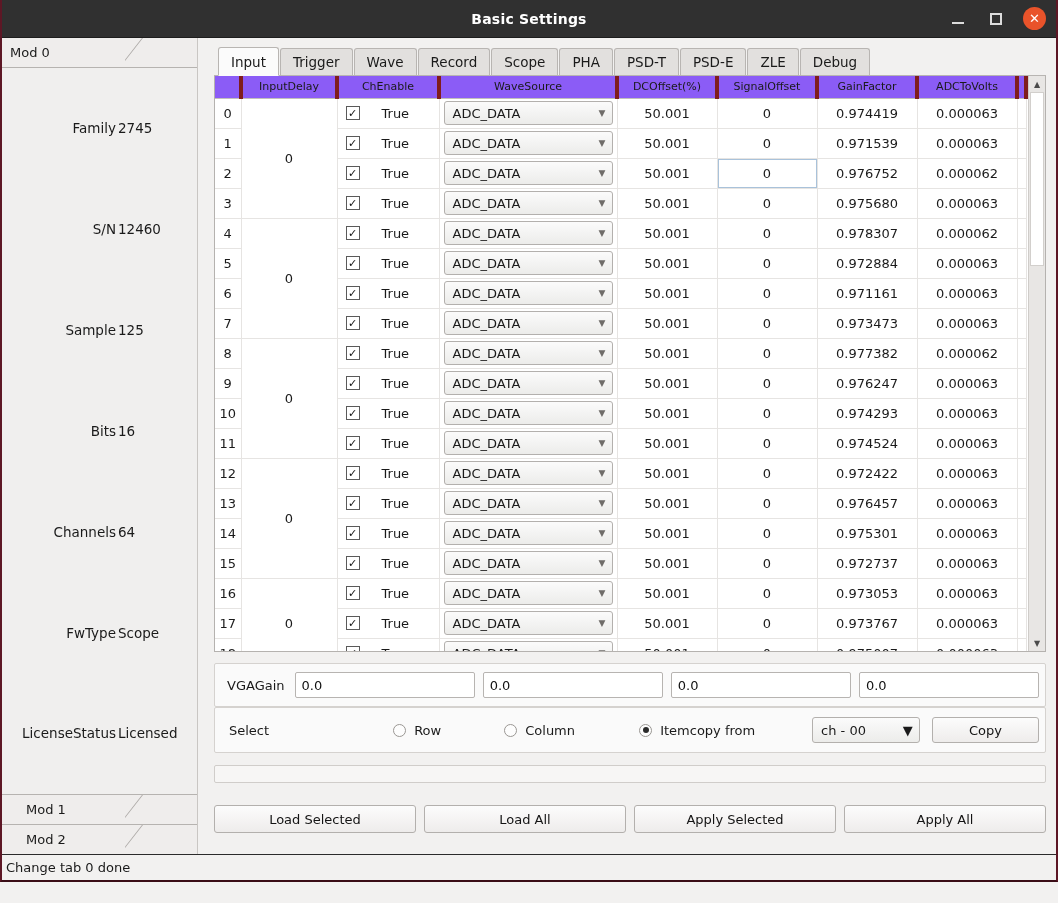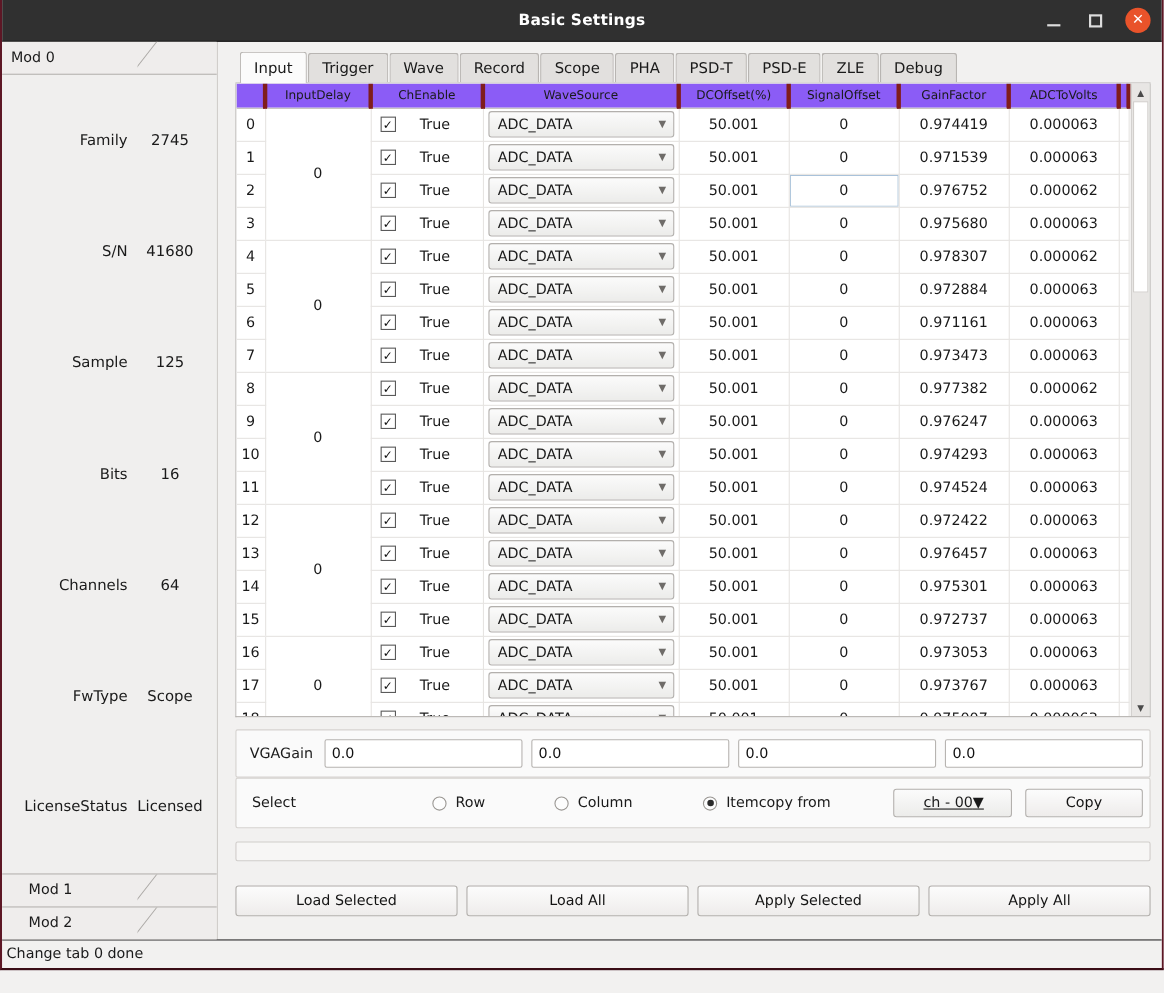--- a/index.html
+++ b/index.html
@@ -121,21 +121,21 @@
     align-items: center;
     font-size: 13.5px;
   }
   .tb-label {
     width: 116px;
     text-align: right;
     padding-right: 2px;
   }
   .tb-value {
     flex: 1;
-    text-align: center;
+    text-align: left;
     padding-right: 6px;
   }
 
   
   .main {
     flex: 1;
     min-width: 0;
     display: flex;
     flex-direction: column;
     padding: 0;
@@ -338,24 +338,23 @@
   .radio.checked::after {
     content: ""; width: 6px; height: 6px; border-radius: 50%; background: #2b2b2b;
   }
   .copyfrom-label { font-size: 13px; }
   .combo-wide {
     width: 112px;
     height: 26px;
     border: 1px solid #b3b0ad;
     border-radius: 3px;
     background: linear-gradient(#fbfbfb, #ececea);
-    display: flex; align-items: center; justify-content: center;
+    display: flex; align-items: center; justify-content: space-between;
     padding: 0 6px 0 8px;
     font-size: 13px;
-    text-decoration: underline;
   }
   .btn {
     height: 26px;
     border: 1px solid #b3b0ad;
     border-radius: 3px;
     background: linear-gradient(#fcfcfc, #eeeceb);
     display: flex; align-items: center; justify-content: center;
     font-size: 13px;
     color: #141414;
   }
@@ -452,21 +451,21 @@
         <span class="corner"></span>
       </div>
 
       <div class="tb-page">
         <div class="tb-row">
           <span class="tb-label">Family</span>
           <span class="tb-value">2745</span>
         </div>
         <div class="tb-row">
           <span class="tb-label">S/N</span>
-          <span class="tb-value">41680</span>
+          <span class="tb-value">12460</span>
         </div>
         <div class="tb-row">
           <span class="tb-label">Sample</span>
           <span class="tb-value">125</span>
         </div>
         <div class="tb-row">
           <span class="tb-label">Bits</span>
           <span class="tb-value">16</span>
         </div>
         <div class="tb-row">

